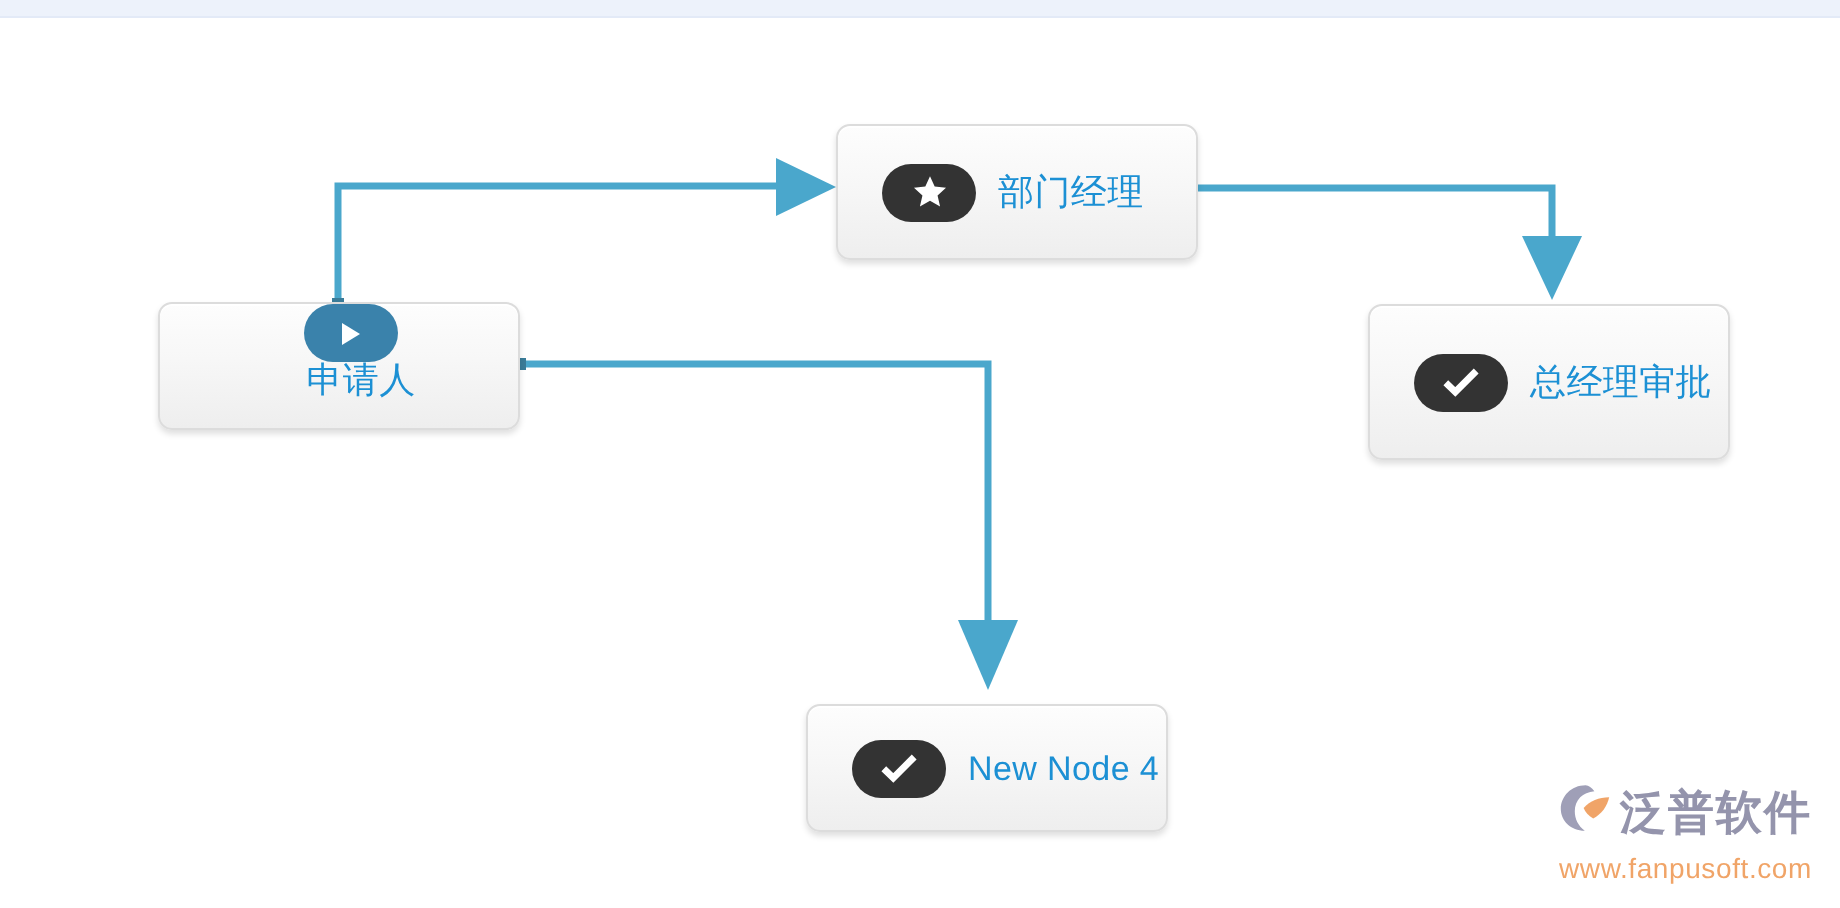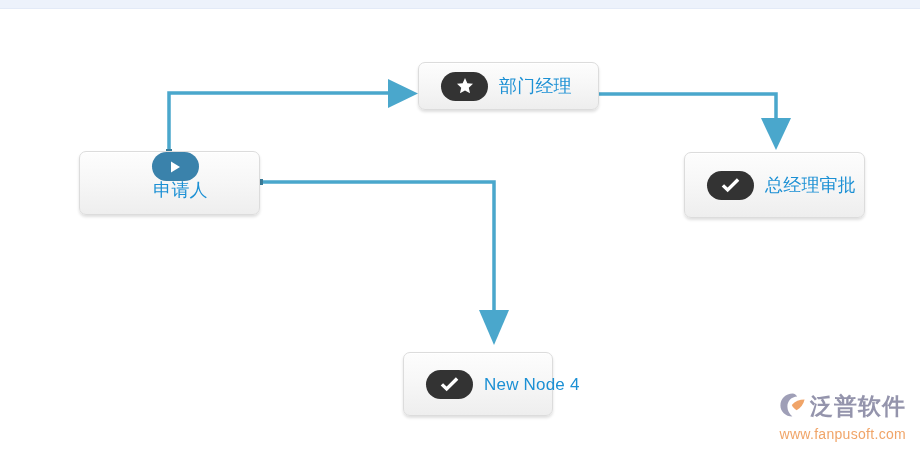--- a/index.html
+++ b/index.html
@@ -142,39 +142,39 @@
 
 <div class="node" id="node-applicant" style="left:79px; top:151px; width:181px; height:64px;flex-direction:column;">
   <span class="badge blue">
     <svg width="16" height="16" viewBox="0 0 16 16" aria-hidden="true">
       <polygon points="4,2.5 13,8 4,13.5" fill="#ffffff"></polygon>
     </svg>
   </span>
   <span class="node-label cjk">申请人</span>
 </div>
 
-<div class="node" id="node-dept-manager" style="left:418px; top:62px; width:181px; height:48px;">
+<div class="node" id="node-dept-manager" style="left:418px; top:62px; width:181px; height:68px;">
   <span class="badge dark">
     <svg width="18" height="18" viewBox="0 0 20 20" aria-hidden="true">
       <polygon fill="#ffffff" points="10,1.2 12.6,7.0 18.9,7.6 14.2,11.9 15.6,18.1 10,14.9 4.4,18.1 5.8,11.9 1.1,7.6 7.4,7.0"></polygon>
     </svg>
   </span>
   <span class="node-label cjk">部门经理</span>
 </div>
 
-<div class="node" id="node-gm-approval" style="left:684px; top:152px; width:181px; height:66px;text-align:center;">
+<div class="node" id="node-gm-approval" style="left:684px; top:152px; width:181px; height:78px;text-align:center;">
   <span class="badge dark">
     <svg width="19" height="16" viewBox="0 0 20 16" aria-hidden="true">
       <path d="M2,8.4 L7,13.2 L18,2.2" stroke="#ffffff" stroke-width="3.6" fill="none" stroke-linecap="butt" stroke-linejoin="miter"></path>
     </svg>
   </span>
   <span class="node-label cjk">总经理审批</span>
 </div>
 
-<div class="node" id="node-new-node-4" style="left:403px; top:352px; width:150px; height:64px;">
+<div class="node" id="node-new-node-4" style="left:403px; top:352px; width:181px; height:64px;">
   <span class="badge dark">
     <svg width="19" height="16" viewBox="0 0 20 16" aria-hidden="true">
       <path d="M2,8.4 L7,13.2 L18,2.2" stroke="#ffffff" stroke-width="3.6" fill="none" stroke-linecap="butt" stroke-linejoin="miter"></path>
     </svg>
   </span>
   <span class="node-label">New Node 4</span>
 </div>
 
 <div id="watermark">
   <div id="wm-row">

